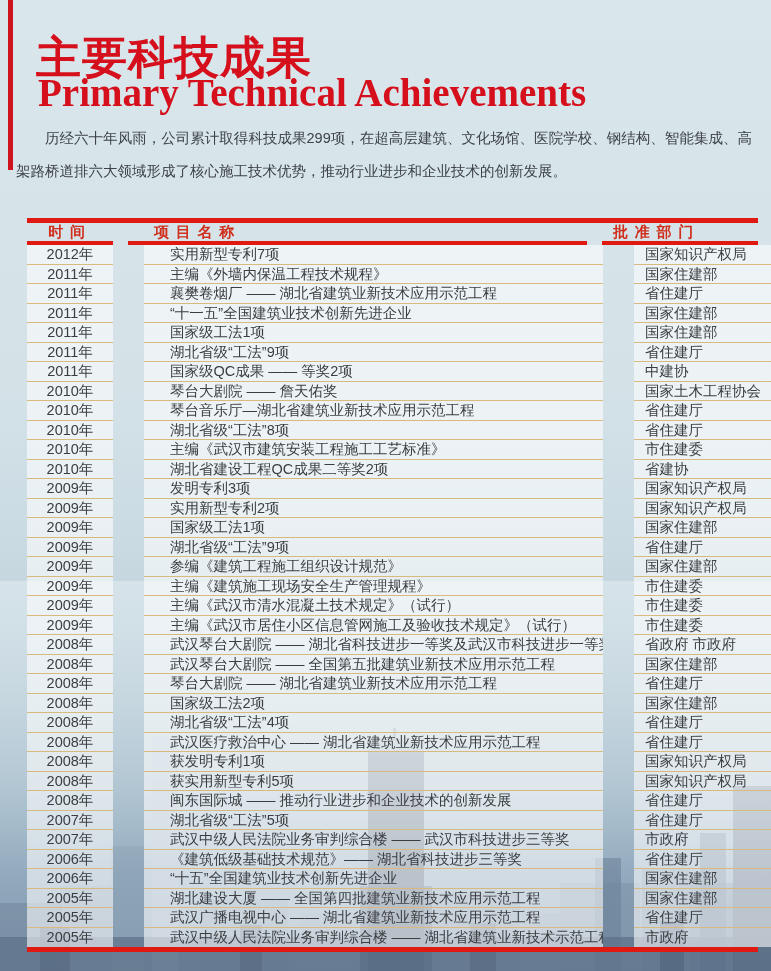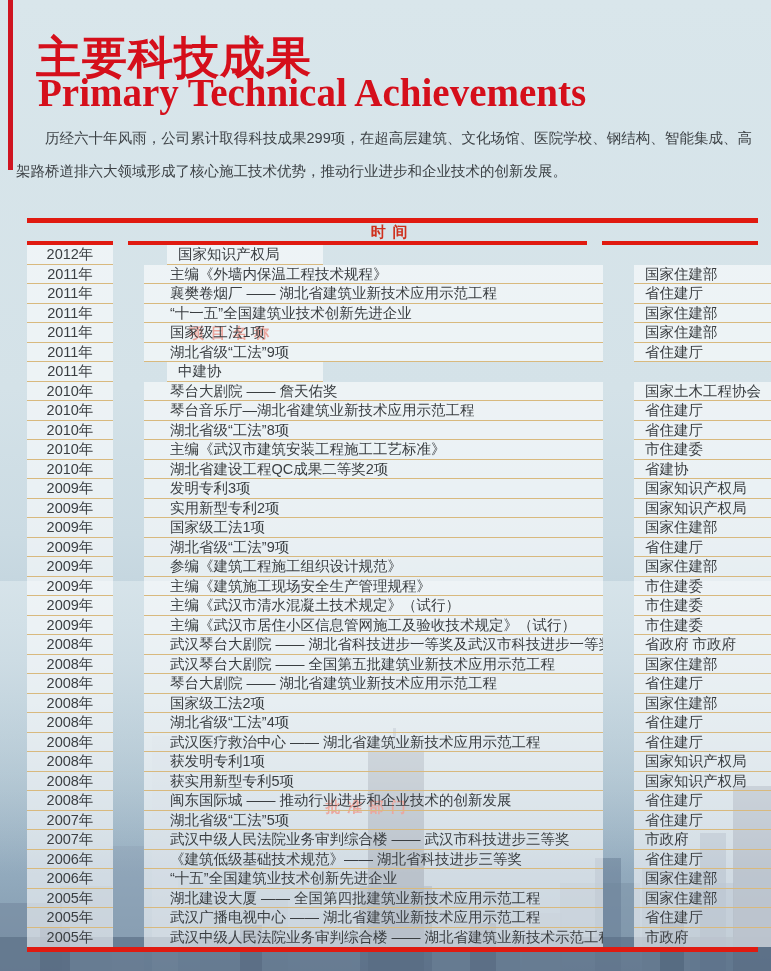--- a/index.html
+++ b/index.html
@@ -22,21 +22,21 @@
   .intro{
     position:absolute;left:16px;top:122px;width:736px;margin:0;
     font-size:14.5px;line-height:33px;color:#3d4246;text-indent:2em;text-align:justify;
   }
   
   .tbl{position:absolute;left:27px;top:218px;width:731px;}
   .bar{background:#e01a10;}
   .bar-top{height:5px;width:731px;}
   .bar-bottom{height:5px;width:731px;}
   .hrow,.row{display:flex;align-items:center;}
-  .hrow{height:18px;flex-direction:column;}
+  .hrow{height:18px;}
   .c1{width:86px;flex:0 0 86px;text-align:center;}
   .gap{width:15px;flex:0 0 15px;height:100%;}
   .c2{width:459px;flex:0 0 459px;padding-left:26px;box-sizing:border-box;}
   .c3{width:156px;flex:0 0 156px;padding-left:11px;box-sizing:border-box;}
   .hcell{
     color:#cf2f1c;font-weight:bold;font-size:15px;letter-spacing:0.45em;white-space:nowrap;
   }
   .bar-mid{display:flex;height:4px;}
   .bar-mid .seg{background:#e01a10;height:4px;}
   .bar-mid .g{background:transparent;height:4px;width:15px;flex:0 0 15px;}
@@ -117,20 +117,21 @@
       <div class="seg s1"></div>
         <div class="g"></div>
         <div class="seg s2"></div>
         <div class="g"></div>
         <div class="seg s3"></div>
     </div>
     <div class="rows" id="rows">
     <div class="row">
       <div class="cell c1 year">2012年</div>
       <div class="gap"></div>
+      <div class="cell c2 project">实用新型专利7项</div>
       <div class="gap"></div>
       <div class="cell c3 dept">国家知识产权局</div>
     </div>
 
     <div class="row">
       <div class="cell c1 year">2011年</div>
       <div class="gap"></div>
       <div class="cell c2 project">主编《外墙内保温工程技术规程》</div>
       <div class="gap"></div>
       <div class="cell c3 dept">国家住建部</div>
@@ -164,20 +165,21 @@
       <div class="cell c1 year">2011年</div>
       <div class="gap"></div>
       <div class="cell c2 project">湖北省级“工法”9项</div>
       <div class="gap"></div>
       <div class="cell c3 dept">省住建厅</div>
     </div>
 
     <div class="row">
       <div class="cell c1 year">2011年</div>
       <div class="gap"></div>
+      <div class="cell c2 project">国家级QC成果 —— 等奖2项</div>
       <div class="gap"></div>
       <div class="cell c3 dept">中建协</div>
     </div>
 
     <div class="row">
       <div class="cell c1 year">2010年</div>
       <div class="gap"></div>
       <div class="cell c2 project">琴台大剧院 —— 詹天佑奖</div>
       <div class="gap"></div>
       <div class="cell c3 dept">国家土木工程协会</div>

